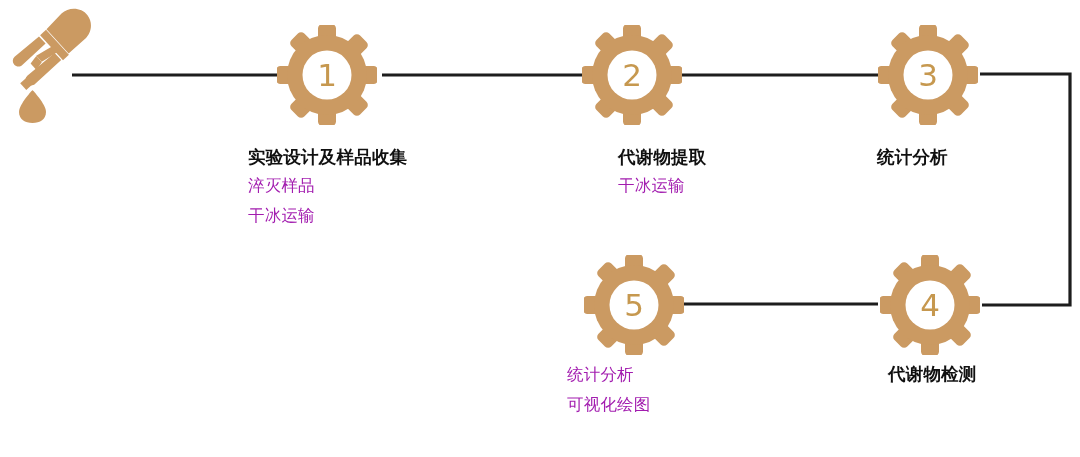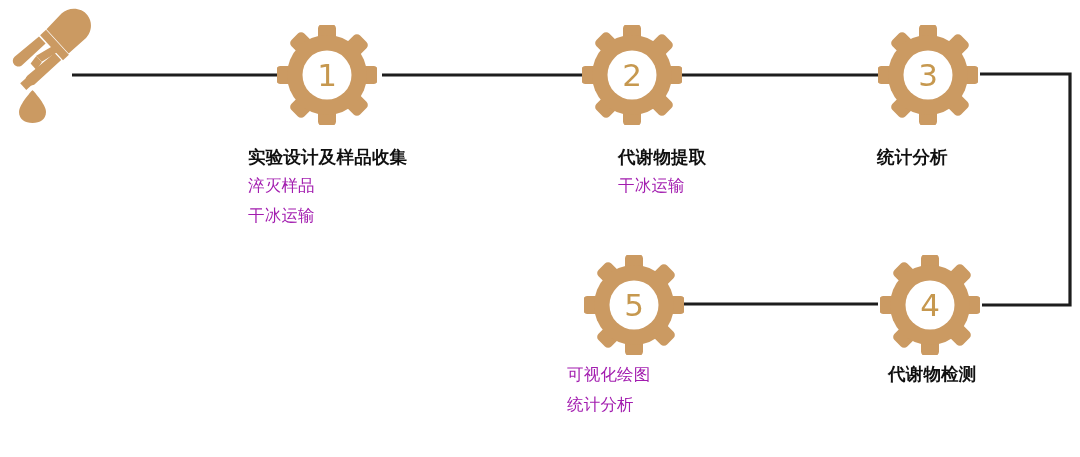--- a/index.html
+++ b/index.html
@@ -210,17 +210,17 @@
         M14.5 21.3 A4.5 4.5 0 0 1 14.5 14.9 L20.9 8.5 A4.5 4.5 0 0 1 27.3 8.5 L36.1 17.3 L23.3 30.1 Z
         M76.7 63.9 L89.5 76.7 A4.5 4.5 0 0 1 89.5 83.1 L83.1 89.5 A4.5 4.5 0 0 1 76.7 89.5 L63.9 76.7 Z
         M63.9 23.3 L76.7 10.5 A4.5 4.5 0 0 1 83.1 10.5 L89.5 16.9 A4.5 4.5 0 0 1 89.5 23.3 L76.7 36.1 Z
         M23.3 69.9 L36.1 82.7 L27.3 91.5 A4.5 4.5 0 0 1 20.9 91.5 L14.5 85.1 A4.5 4.5 0 0 1 14.5 78.7 Z"></path>
       <circle fill="#cb9a62" cx="50" cy="50" r="40"></circle>
       <circle fill="#ffffff" cx="50" cy="50" r="24.5"></circle>
     </svg>
     <div class="step-number">5</div>
   </div>
   <div class="step-text" style="left:567px; top:360px;">
+    <div class="step-sub">统计分析</div>
     <div class="step-sub">可视化绘图</div>
-    <div class="step-sub">统计分析</div>
   </div>
 
 </div>
 
 </body></html>

